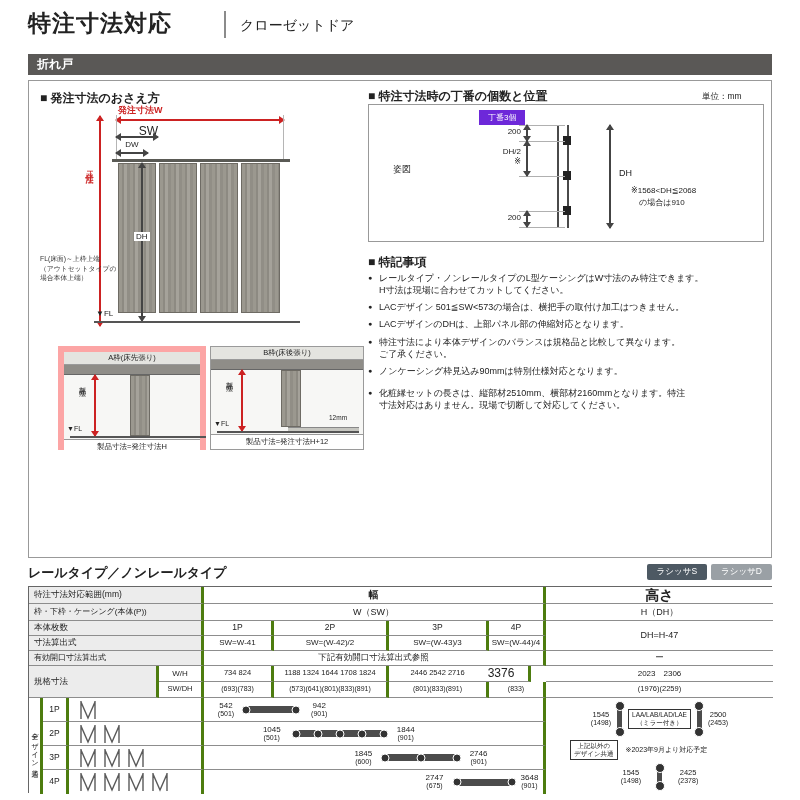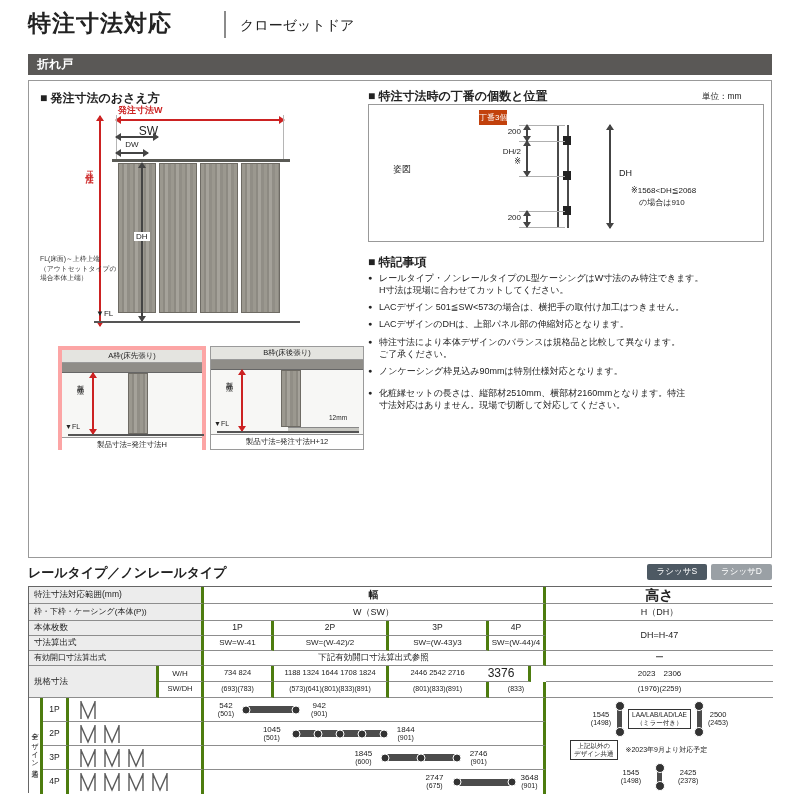--- a/index.html
+++ b/index.html
@@ -83,21 +83,21 @@
 （アウトセットタイプの
 場合本体上端）</div>
 
     <div class="va dk" style="left:101px;top:59px;height:158px"></div>
     <div class="abs" style="left:94px;top:128px;font-size:8px;background:#fff;padding:0 2px">DH</div>
 
     <div class="abs" style="left:56px;top:205px;font-size:8px">▼FL</div>
     <div class="abs" style="left:54px;top:217px;width:206px;height:2px;background:#555"></div>
   </div>
 
-  <div class="abs" style="left:58px;top:346px;width:148px;height:104px;border:4px solid #fca5a5;background:#fef9c3">
+  <div class="abs" style="left:58px;top:346px;width:148px;height:104px;border:6px solid #fca5a5;background:#fef9c3">
     <div class="ttl">A枠(床先張り)</div>
     <div style="position:relative;height:74px;background:#f7f7f5">
       <div class="abs" style="left:0;top:0;width:100%;height:10px;background:#8f8d88;border-bottom:1px solid #666"></div>
       <div class="abs wood" style="left:66px;top:10px;width:20px;height:61px;border:1px solid #6e6b64"></div>
       <div class="va red" style="left:30px;top:10px;height:61px"></div>
       <div class="abs vtext" style="left:13px;top:16px;font-size:7px;color:#333">製品寸法</div>
       <div class="abs" style="left:3px;top:60px;font-size:7px">▼FL</div>
       <div class="abs" style="left:6px;top:71px;width:136px;height:2px;background:#555"></div>
     </div>
     <div class="cap">製品寸法=発注寸法H</div>
@@ -116,21 +116,21 @@
       <div class="abs" style="left:6px;top:71px;width:142px;height:2px;background:#555"></div>
     </div>
     <div class="cap">製品寸法=発注寸法H+12</div>
   </div>
 
   <div class="abs b" style="left:368px;top:88px;font-size:12px">■ 特注寸法時の丁番の個数と位置</div>
   <div class="abs" style="left:702px;top:91px;font-size:8.5px">単位：mm</div>
 
   <div class="abs" style="left:368px;top:104px;width:396px;height:138px;border:1px solid #999">
     <div class="abs" style="left:24px;top:58px;font-size:9px">姿図</div>
-    <div class="abs" style="left:110px;top:5px;background:#c2410c;color:#fff;font-size:8px;padding:2px 0">丁番3個</div>
+    <div class="abs" style="left:110px;top:5px;background:#6d28d9;color:#fff;font-size:8px;padding:2px 9px">丁番3個</div>
 
     <div class="abs" style="left:188px;top:20px;width:12px;height:103px;border-left:2px solid #4a4a4a;border-right:2px solid #4a4a4a;background:#fff"></div>
     <div class="abs" style="left:194px;top:31px;width:8px;height:9px;background:#222"></div>
     <div class="abs" style="left:194px;top:66px;width:8px;height:9px;background:#222"></div>
     <div class="abs" style="left:194px;top:101px;width:8px;height:9px;background:#222"></div>
 
     <div class="tickh" style="left:150px;top:20px;width:46px"></div>
     <div class="tickh" style="left:150px;top:36px;width:46px"></div>
     <div class="tickh" style="left:150px;top:71px;width:46px"></div>
     <div class="tickh" style="left:150px;top:106px;width:46px"></div>

